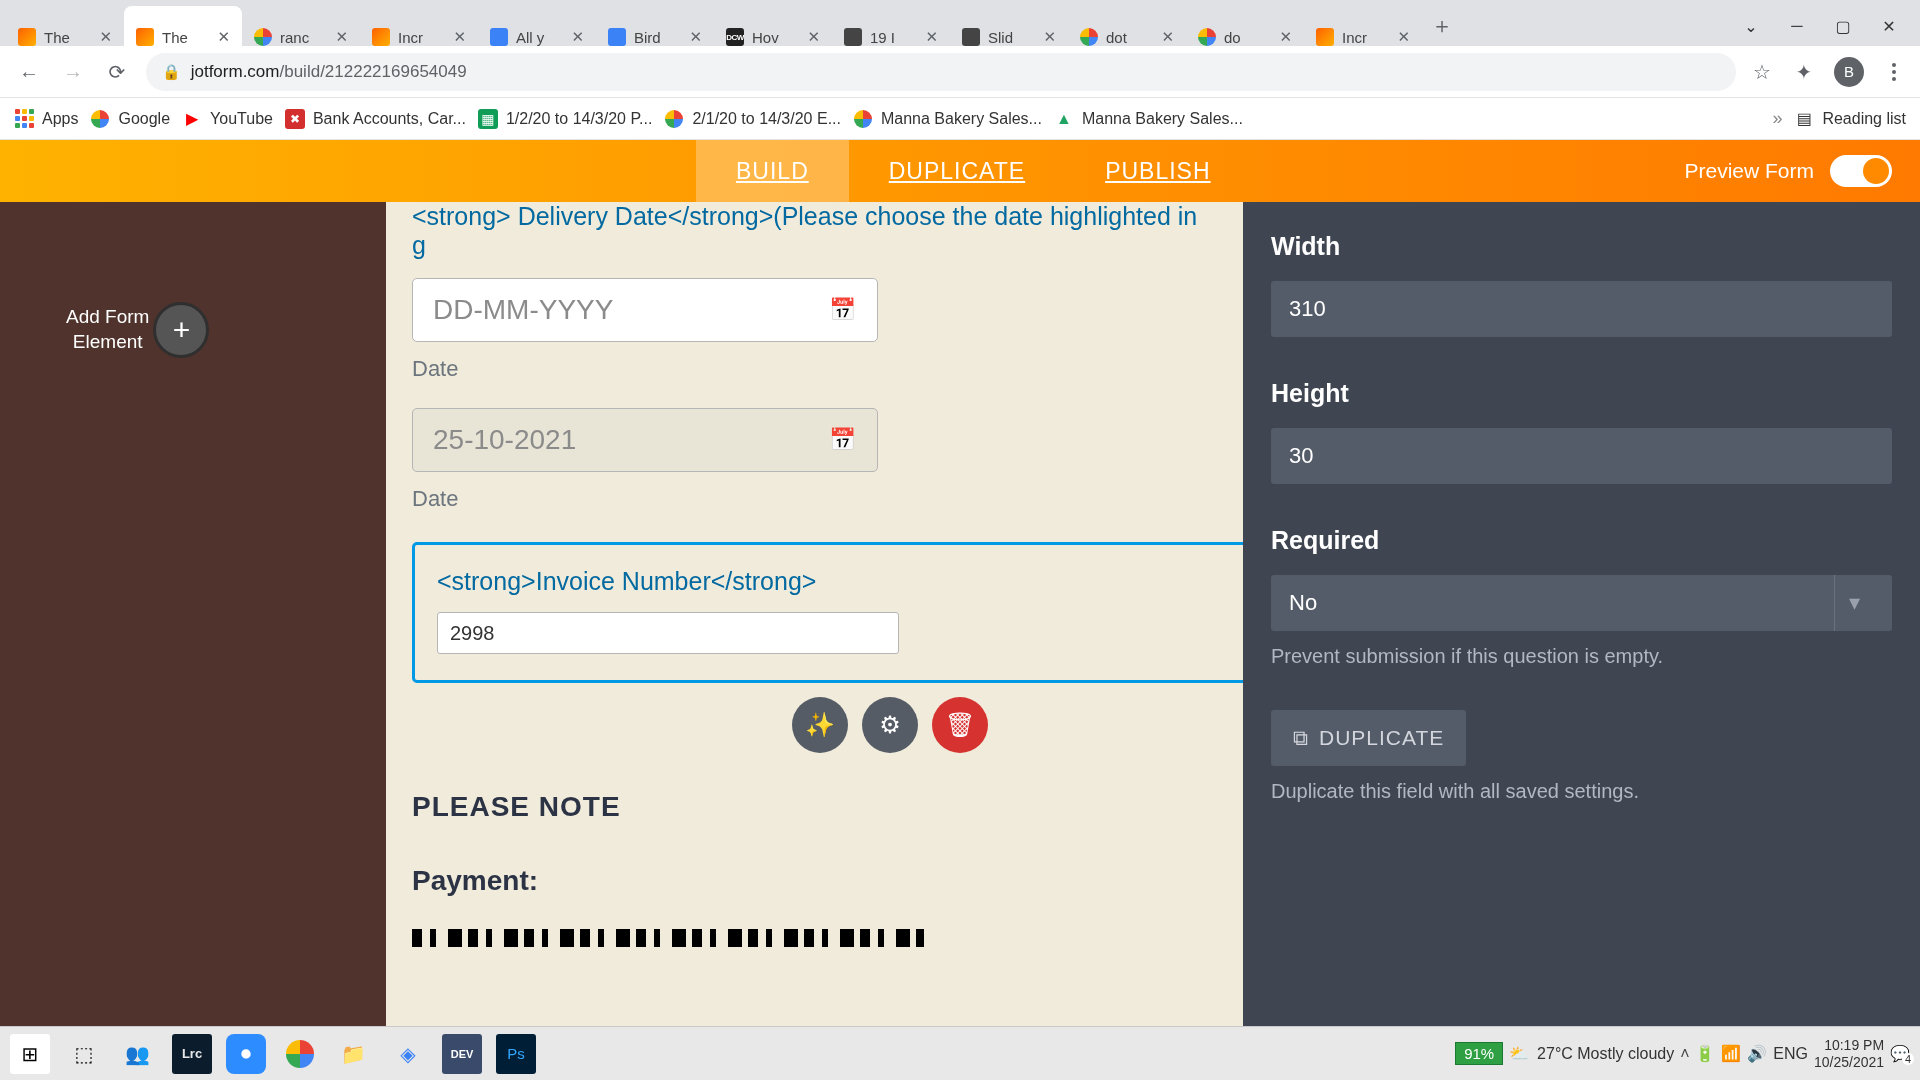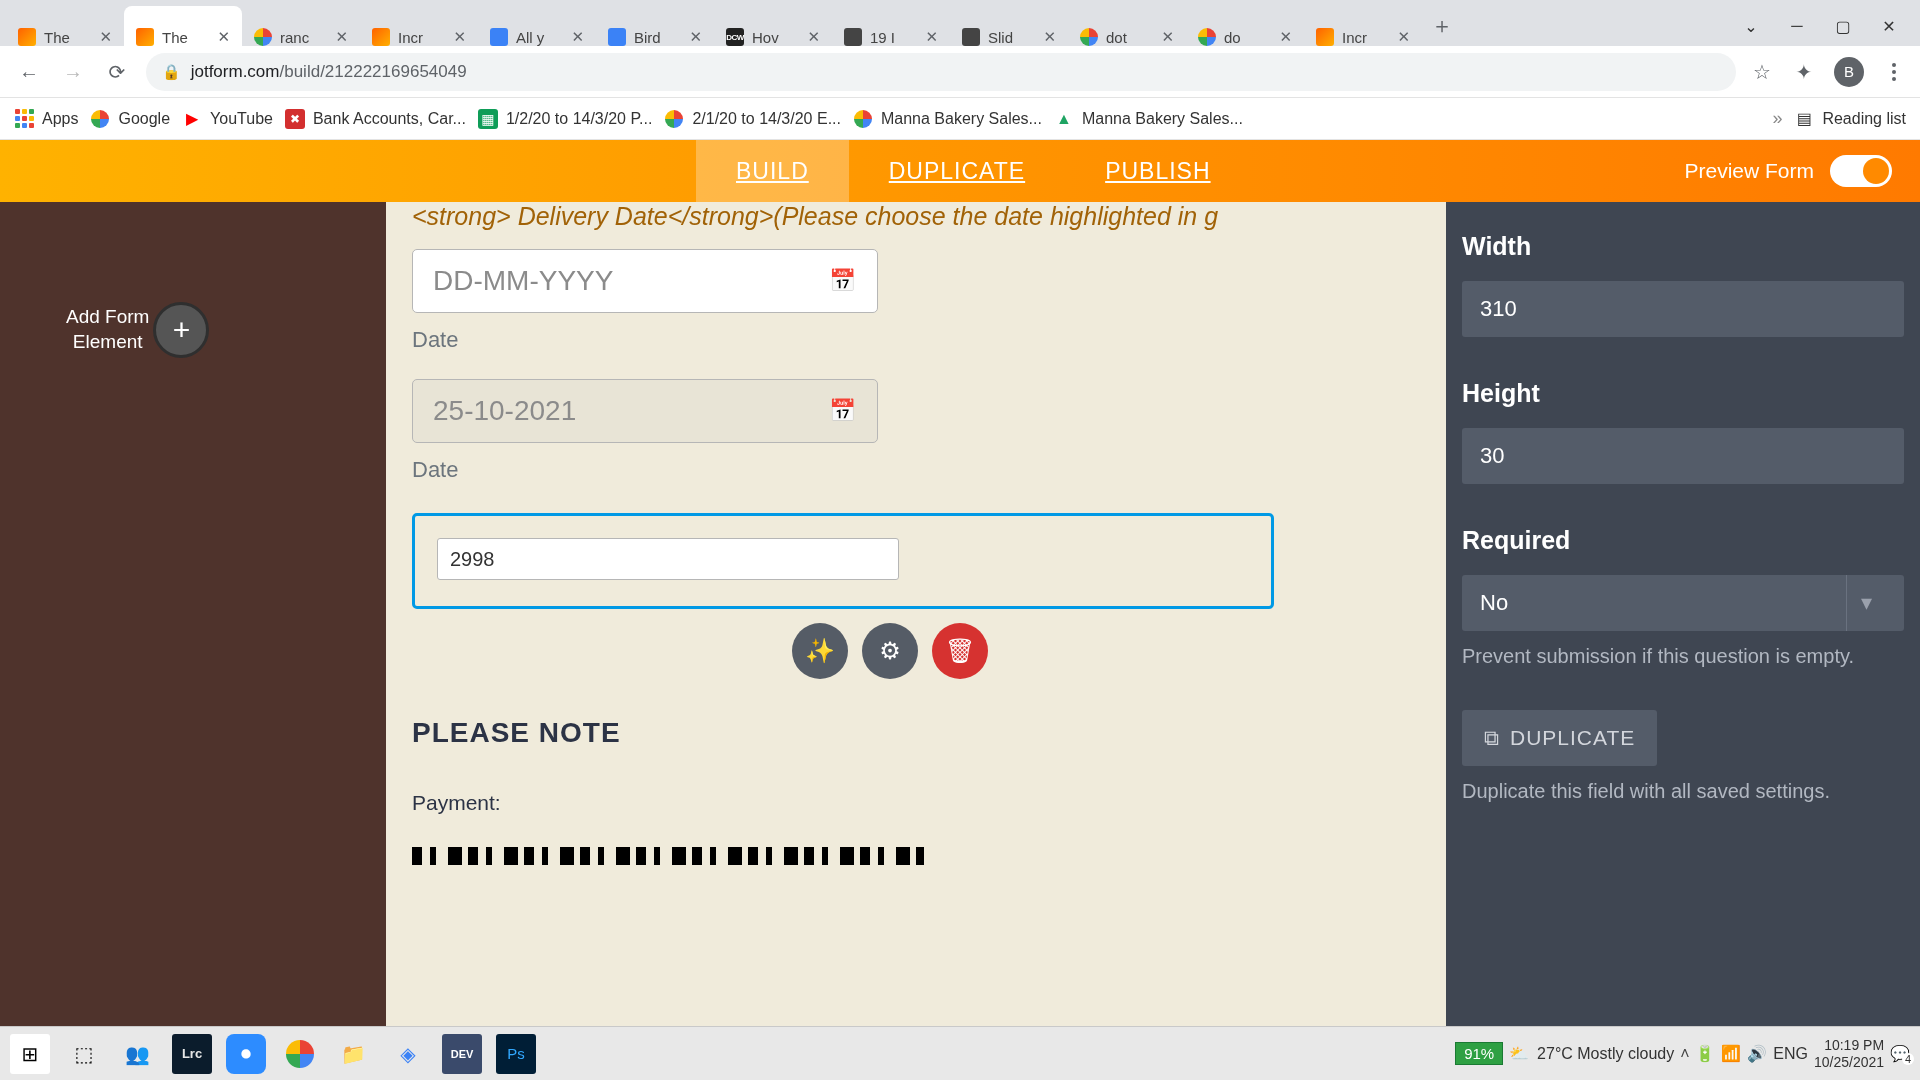--- a/index.html
+++ b/index.html
@@ -58,42 +58,42 @@
 
 
 .left-rail { width:386px; background:#4f332c; position:relative; }
 .add-element { position:absolute; top:100px; left:18px; display:flex; align-items:center; gap:4px; color:#fff; cursor:pointer;margin-left:48px; }
 .add-element-text { font-size:19px; text-align:center; line-height:1.3; }
 .add-element-btn { width:56px;height:56px;border-radius:50%;background:#555;border:3px solid #2f2f2f;display:flex;align-items:center;justify-content:center;font-size:30px;color:#fff;}
 
 
 .canvas { flex:1; background:#f0ebdb; padding:0 40px 0 26px; overflow:hidden; position:relative; }
 .field-block { margin-bottom:26px; }
-.field-label-big { font-size:25px; color:#a16207; font-weight:400; margin-bottom:18px;font-style:italic; }
+.field-label-big { font-size:25px; color:#0369a1; font-weight:400; margin-bottom:18px; }
 .sublabel { font-size:22px; color:#6c757d; margin-top:14px; }
 .date-input { width:466px; height:64px; background:#fff; border:1px solid #b6b6b6; border-radius:5px; display:flex; align-items:center; padding:0 20px; font-size:28px; color:#8b8b8b; justify-content:space-between; }
 .date-input.disabled { background:#e8e4d6; }
 .cal-icon { color:#888; font-size:22px; }
 
 .selected-block { border:3px solid #0099e5; border-radius:5px; padding:22px 22px 26px 22px; margin-top:30px; background:#f0ebdb; width:862px; }
 .selected-block .field-label-big { font-size:25px; margin-bottom:16px; }
 .text-input { width:462px; height:42px; background:#fff; border:1px solid #b6b6b6; border-radius:3px; padding:0 12px; font-size:20px; color:#333; display:flex;align-items:center;}
 
 .action-buttons { display:flex; gap:14px; margin-top:14px; margin-left:380px; }
 .act-btn { width:56px;height:56px;border-radius:50%;display:flex;align-items:center;justify-content:center;color:#fff;font-size:24px;cursor:pointer; }
 .act-magic { background:#555c66; }
 .act-gear { background:#555c66; }
 .act-trash { background:#d63230; }
 
 .note-heading { font-size:28px; font-weight:800; color:#2c3345; margin-top:38px; letter-spacing:1px;}
-.payment-heading { font-size:21px; font-weight:400; color:#2c3345; margin-top:42px; }
+.payment-heading { font-size:28px; font-weight:700; color:#2c3345; margin-top:42px; }
 .barcode { margin-top:32px; width:512px; height:18px; background:repeating-linear-gradient(90deg,#000 0 10px,transparent 10px 18px,#000 18px 24px,transparent 24px 36px,#000 36px 50px,transparent 50px 56px); }
 
 
-.right-panel { width:474px; background:#3f4652; color:#fff; padding:30px 16px; overflow:hidden; }
+.right-panel { width:677px; background:#3f4652; color:#fff; padding:30px 28px; overflow:hidden; }
 .prop-group { margin-bottom:42px; }
 .prop-label { font-size:25px; font-weight:600; margin-bottom:20px; }
 .prop-input { width:100%; height:56px; background:#545c69; border:none; border-radius:3px; padding:0 18px; font-size:22px; color:#fff; display:flex; align-items:center; }
 .prop-select { width:100%; height:56px; background:#545c69; border-radius:3px; display:flex; align-items:center; justify-content:space-between; padding:0 18px; font-size:22px; cursor:pointer; }
 .prop-select .chev { width:40px; height:100%; border-left:1px solid #6a7280; display:flex;align-items:center;justify-content:center;color:#9aa0ac;}
 .prop-help { font-size:20px; color:#b2b8c2; margin-top:14px; }
 .dup-btn { background:#545c69; padding:16px 22px; border-radius:3px; display:inline-flex; align-items:center; gap:10px; font-size:21px; color:#d3d6dc; cursor:pointer; letter-spacing:1px;}
 
 
 .taskbar { height:54px; background:#e8e8e8; border-top:1px solid #c9c9c9; display:flex; align-items:center; padding:0 10px; gap:14px; }
@@ -296,20 +296,21 @@
 
       <div class="field-block">
         <div class="date-input disabled">
           <span>25-10-2021</span>
           <span class="cal-icon">📅</span>
         </div>
         <div class="sublabel">Date</div>
       </div>
 
       <div class="selected-block">
+        <div class="field-label-big">&lt;strong&gt;Invoice Number&lt;/strong&gt;</div>
         <div class="text-input">
             <span>2998</span>
           </div>
       </div>
       <div class="action-buttons">
         <div class="act-btn act-magic">✨</div>
         <div class="act-btn act-gear">⚙</div>
         <div class="act-btn act-trash">🗑</div>
       </div>
 

